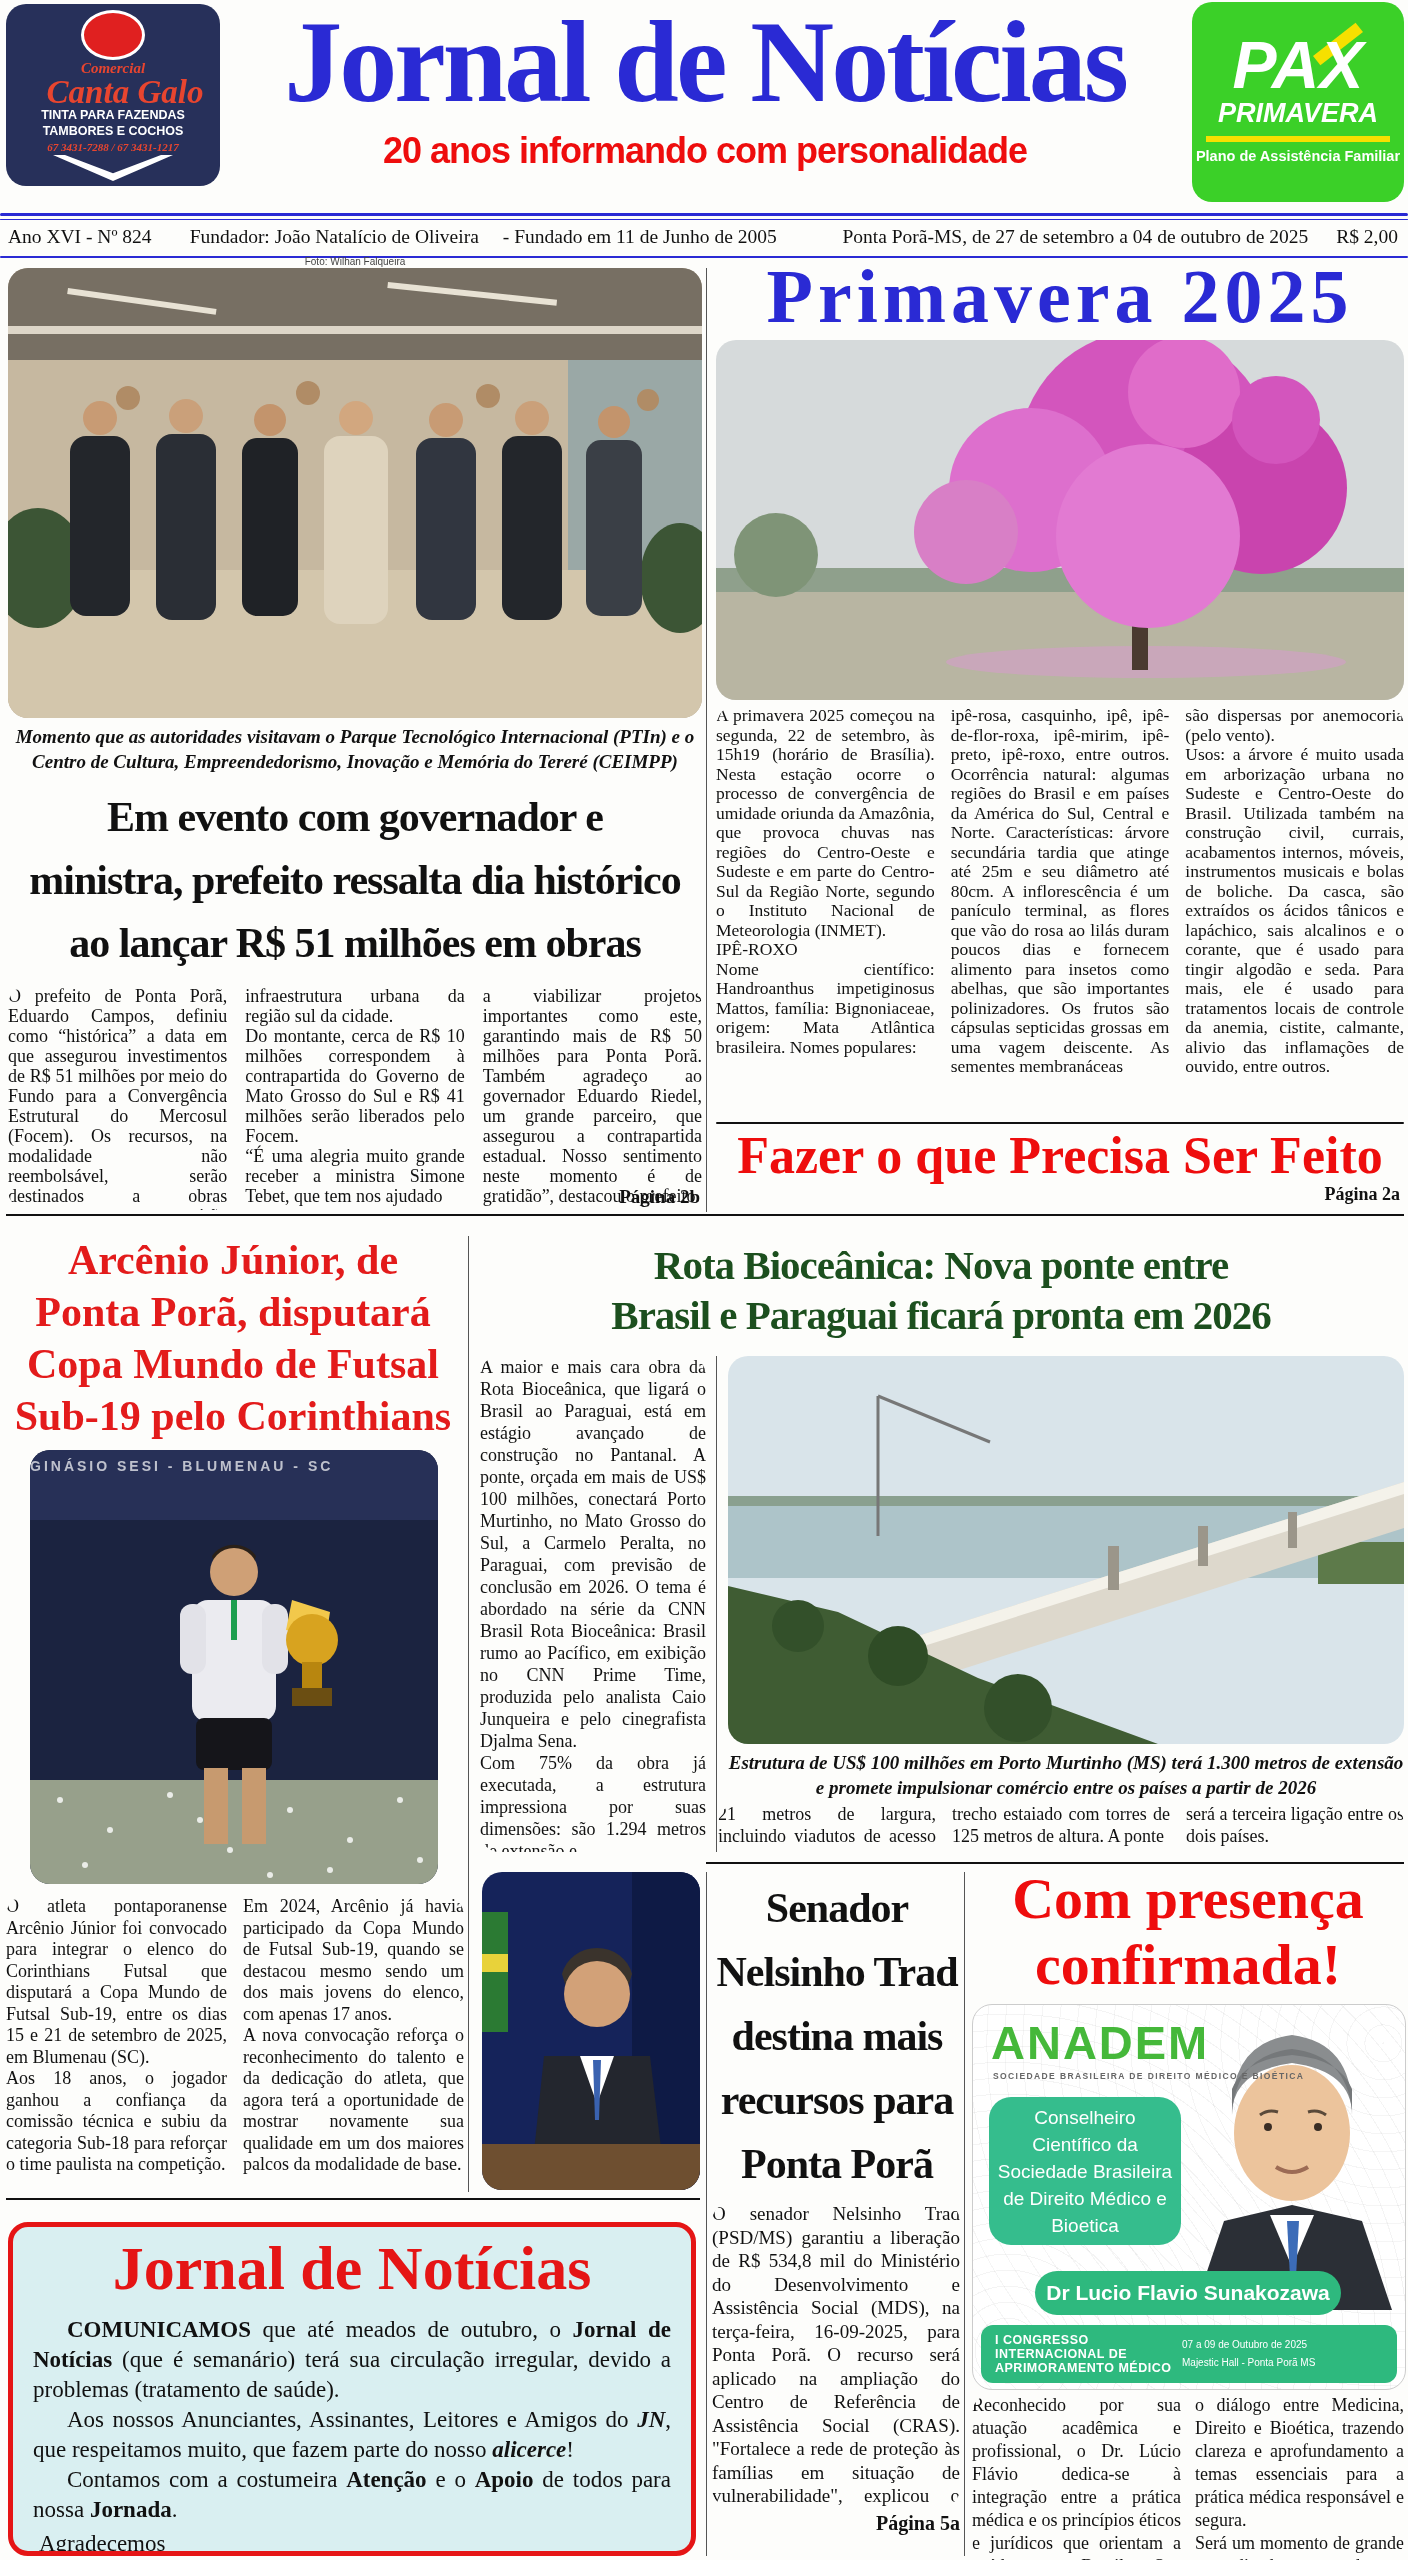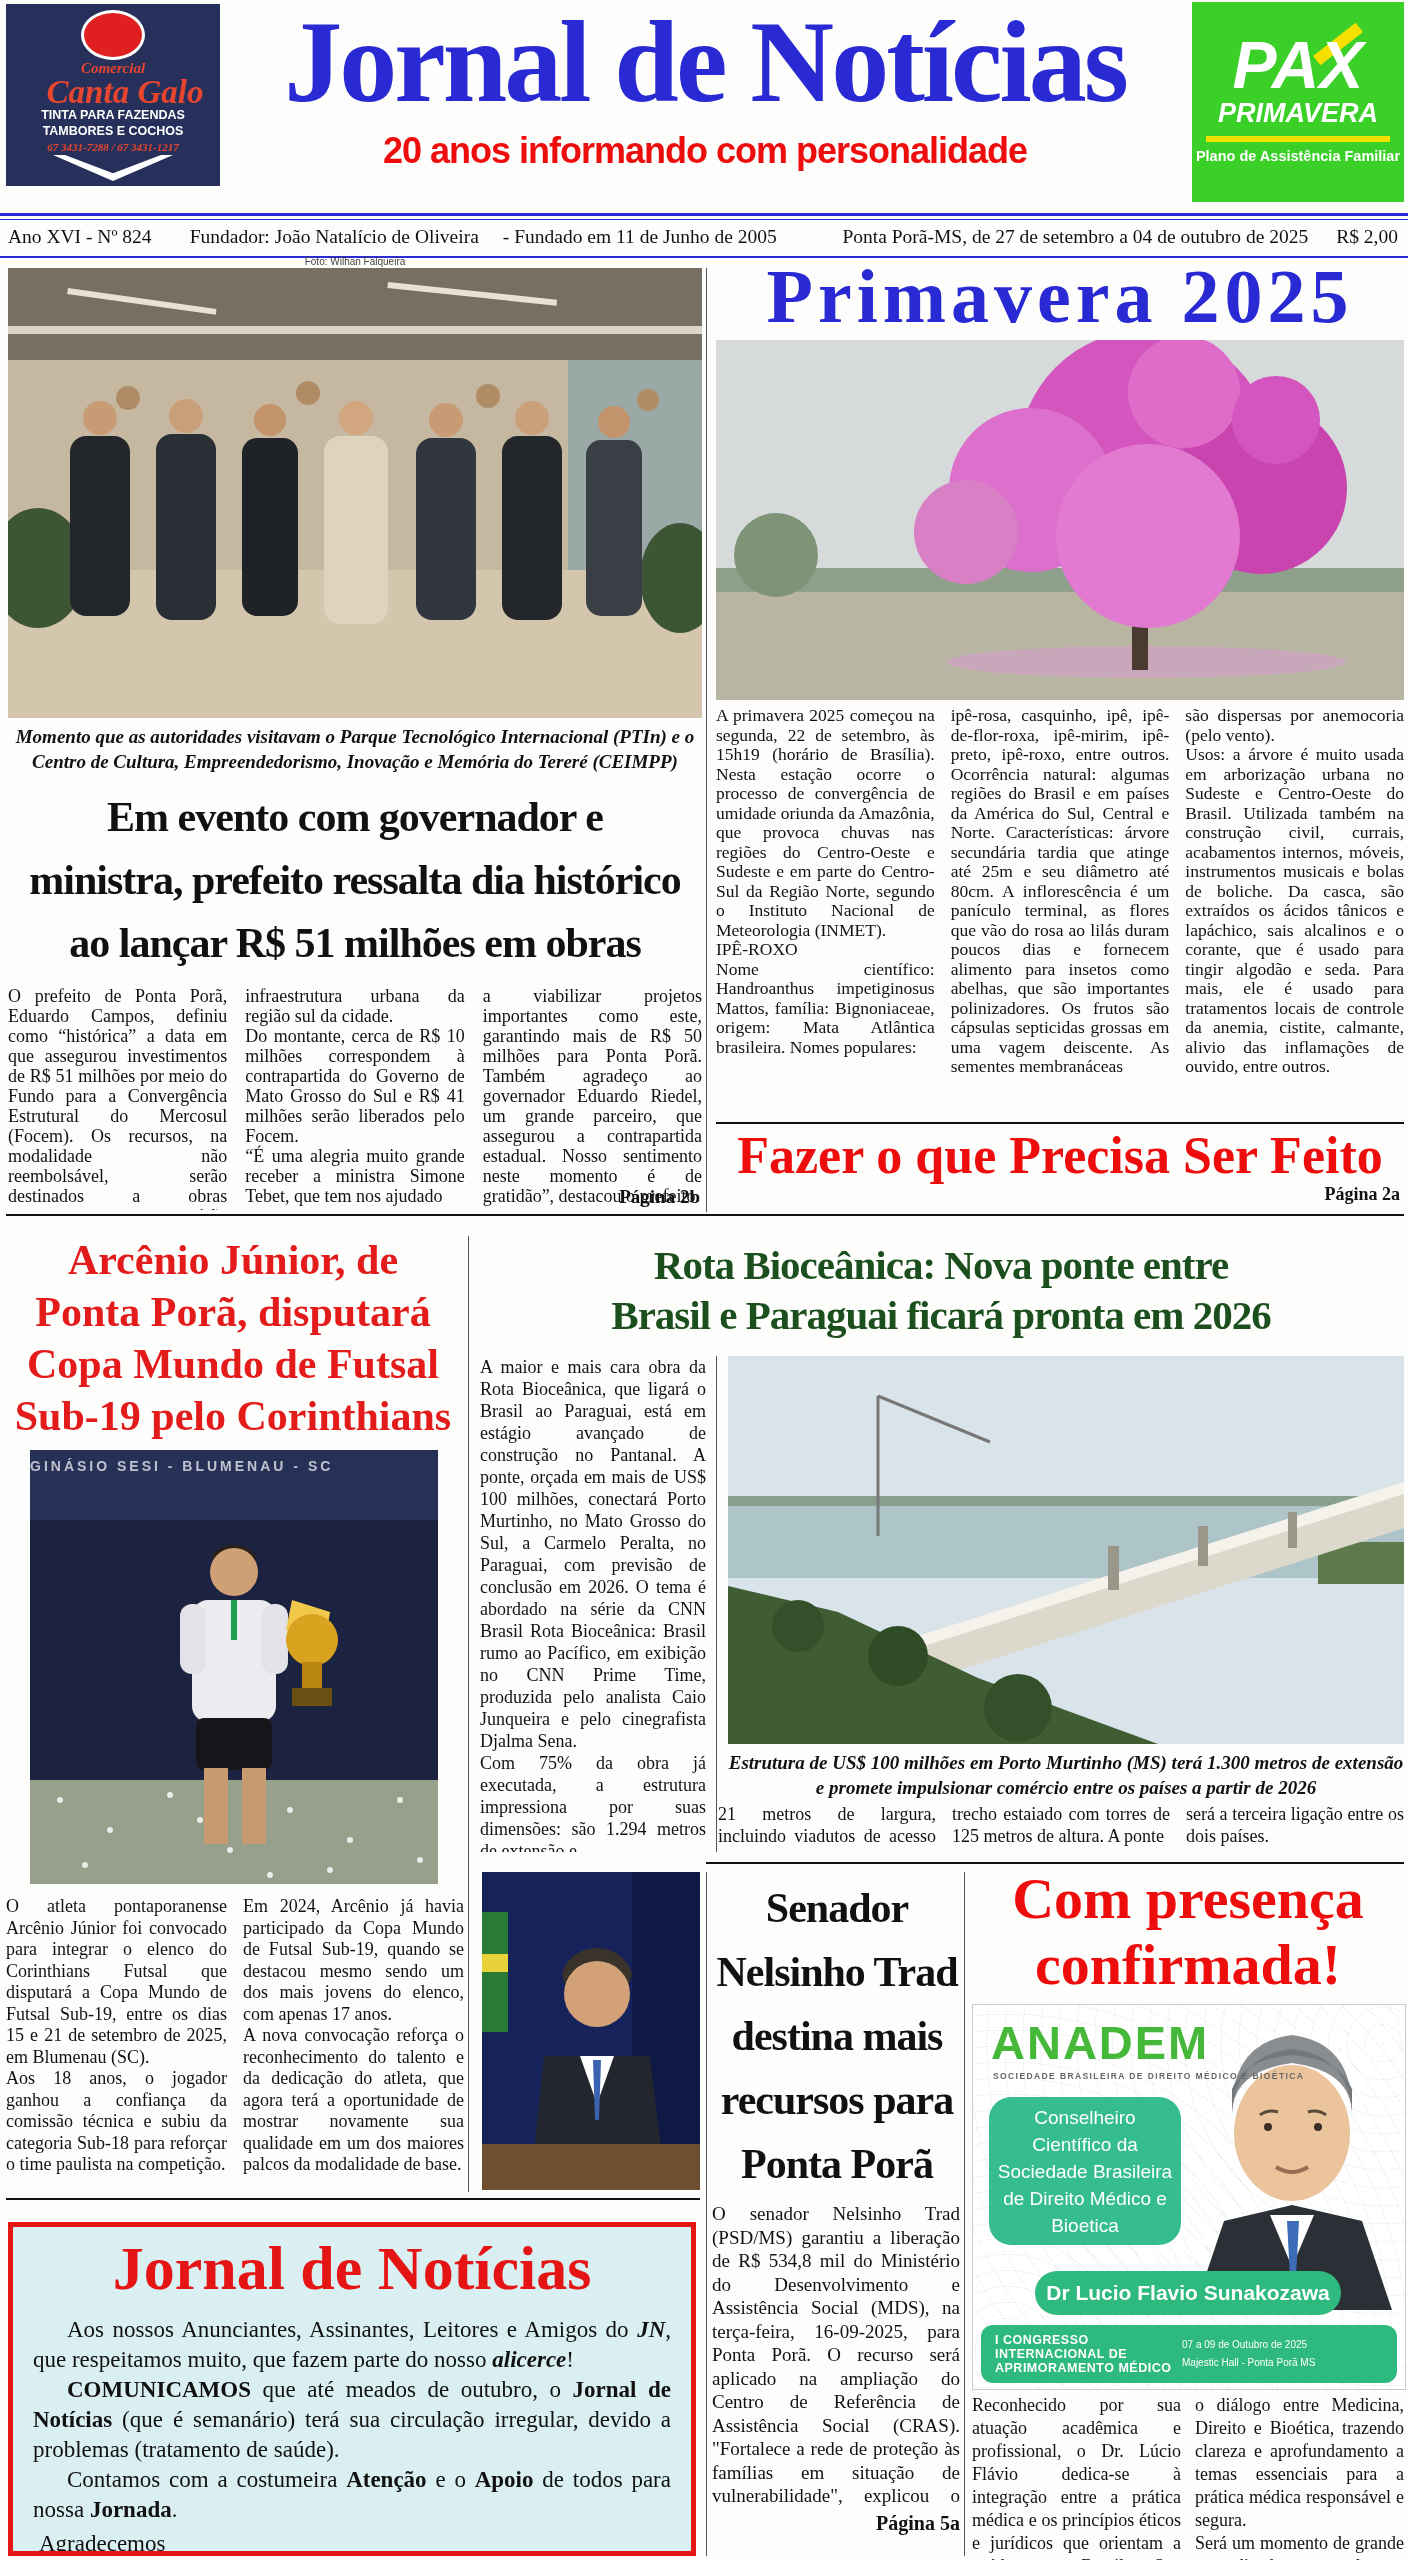--- a/index.html
+++ b/index.html
@@ -1,18 +1,18 @@
 <!DOCTYPE html>
 <html lang="pt"><head>
 <meta charset="utf-8">
 <style>
   html,body{margin:0;padding:0;background:#e9e9e9;}
   .page{position:relative;width:1408px;height:2560px;background:#fdfdfb;margin:0 auto;
         font-family:"Liberation Serif",serif;color:#111;overflow:hidden;}
-  .abs{position:absolute;}
+  .abs{position:absolute;border-radius:20px;}
   .ml{white-space:pre-line;}
   .just{text-align:justify;}
   .ctr{text-align:center;}
   .b{font-weight:bold;}
   .i{font-style:italic;}
   .vdiv{position:absolute;width:1px;background:#555;}
   .hrule{position:absolute;height:2px;background:#111;}
 
   
   #ad-canta{left:6px;top:4px;width:214px;height:182px;background:#27305a;text-align:center;
@@ -411,22 +411,22 @@
 
   <div class="abs" id="pres-cols">
     <div class="just ml">Reconhecido por sua atuação acadêmica e profissional, o Dr. Lúcio Flávio dedica-se à integração entre a prática médica e os princípios éticos e jurídicos que orientam a saúde no Brasil. Sua experiência e contribuições têm fortalecido</div>
     <div class="just ml">o diálogo entre Medicina, Direito e Bioética, trazendo clareza e aprofundamento a temas essenciais para a prática médica responsável e segura.
 Será um momento de grande aprendizado para todos os participantes!</div>
   </div>
 
   <div class="abs" id="notice">
     <div class="nt-title">Jornal de Notícias</div>
     <div class="nt-body">
+      <p><span class="b">COMUNICAMOS</span><span> que até meados de outubro, o </span><span class="b">Jornal de Notícias</span><span> (que é semanário) terá sua circulação irregular, devido a problemas (tratamento de saúde).</span></p>
       <p><span>Aos nossos Anunciantes, Assinantes, Leitores e Amigos do </span><span class="b i">JN</span><span>, que respeitamos muito, que fazem parte do nosso </span><span class="b i">alicerce</span><span>!</span></p>
-      <p><span class="b">COMUNICAMOS</span><span> que até meados de outubro, o </span><span class="b">Jornal de Notícias</span><span> (que é semanário) terá sua circulação irregular, devido a problemas (tratamento de saúde).</span></p>
       <p><span>Contamos com a costumeira </span><span class="b">Atenção</span><span> e o </span><span class="b">Apoio</span><span> de todos para nossa </span><span class="b">Jornada</span><span>.</span></p>
     </div>
     <div class="nt-sign">
       <div>Agradecemos</div>
 
     </div>
   </div>
 
 </div>
 

